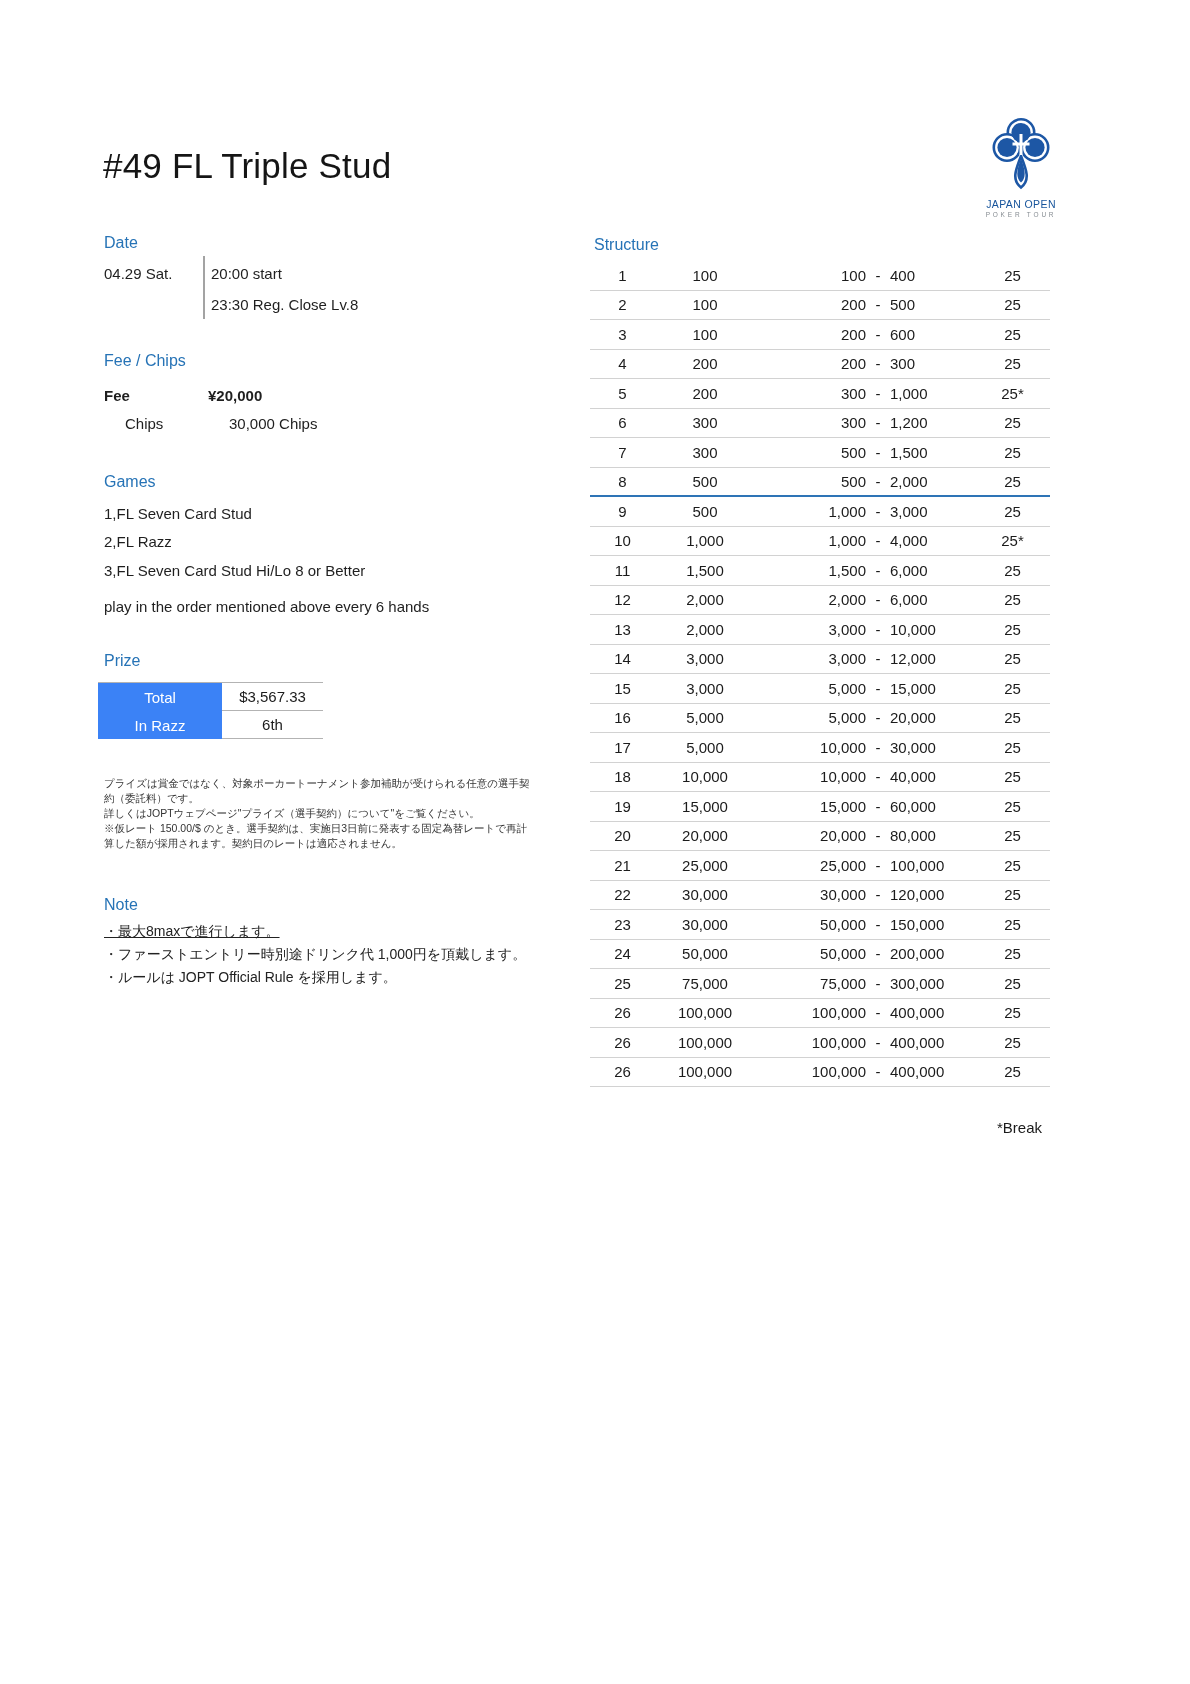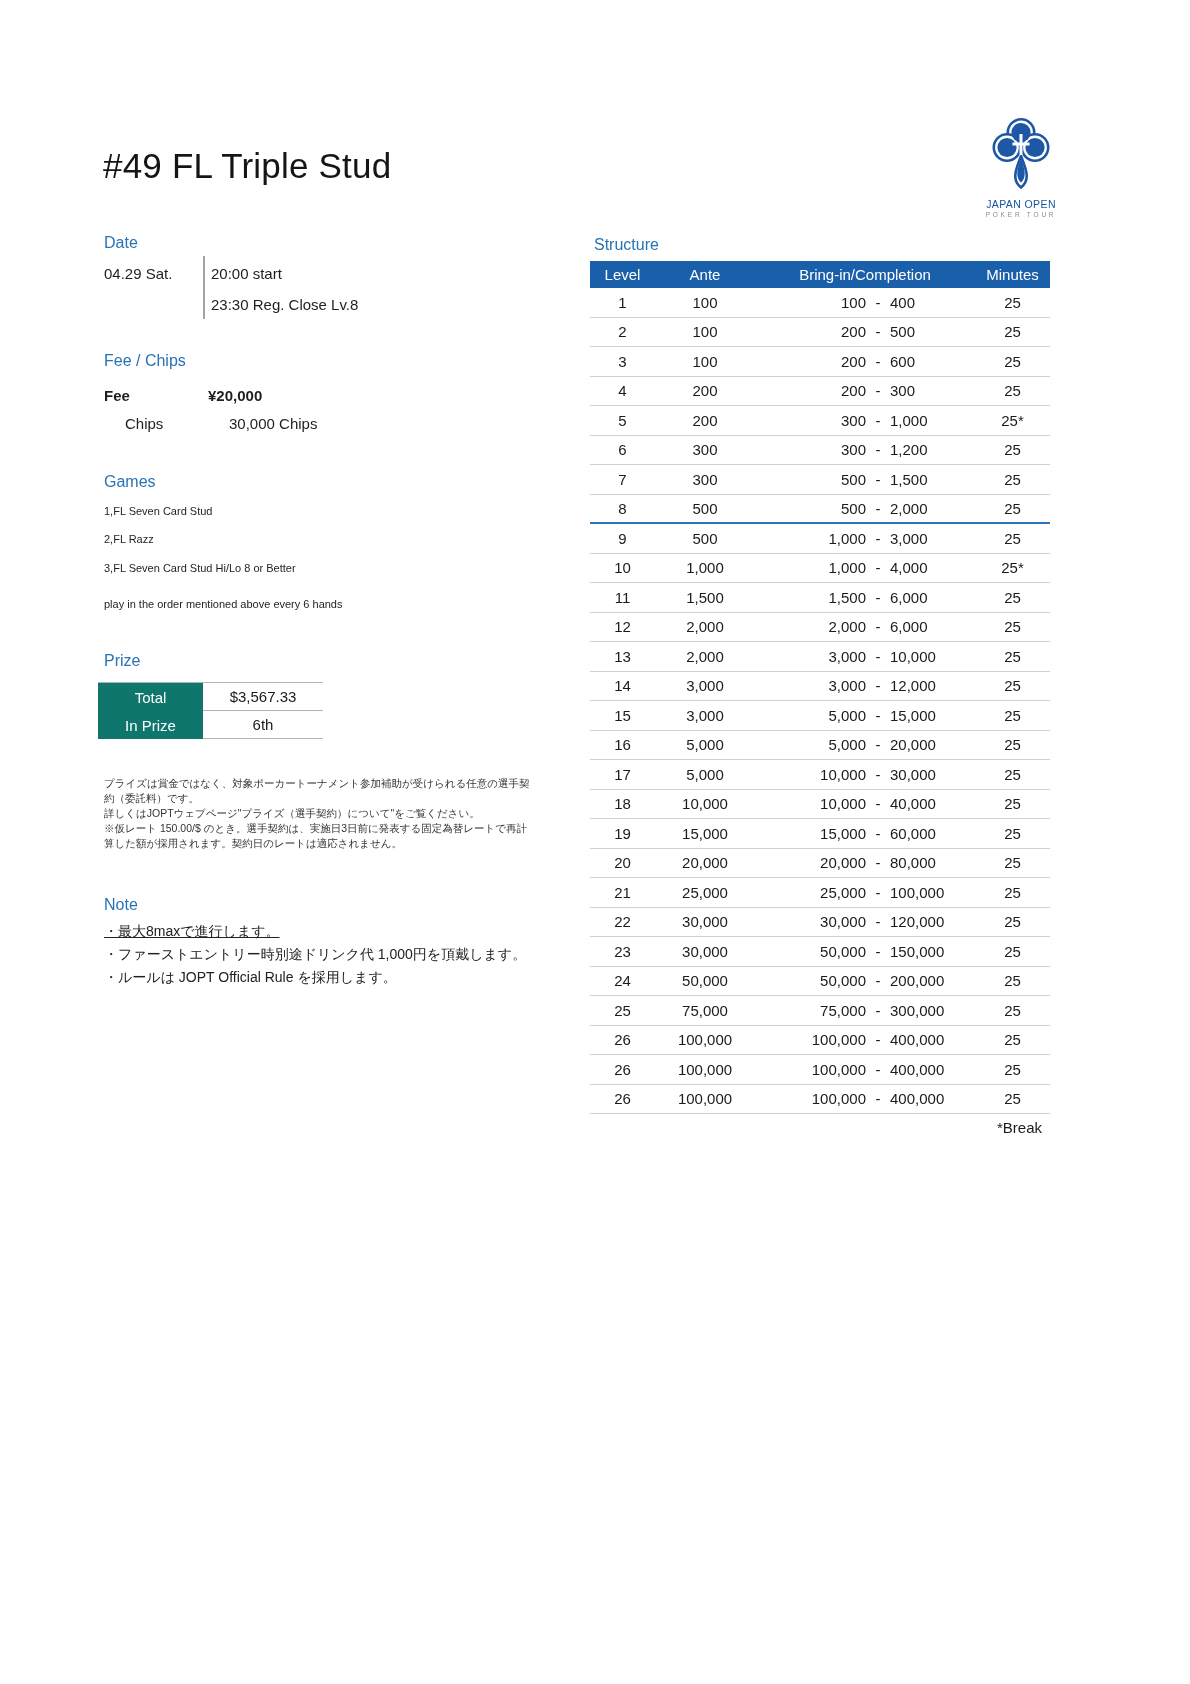--- a/index.html
+++ b/index.html
@@ -32,26 +32,26 @@
   .date-divider { left:203px; top:256px; width:2px; height:63px; background:#a3a3a3; }
   .date-times { left:211px; top:265px; font-size:15px; }
   .date-times .line { line-height:17px; margin-bottom:14px; white-space:nowrap; }
 
   
   .kv-row { left:104px; font-size:15px; width:340px; }
   .kv-row .kv-label { display:inline-block; width:104px; }
   .kv-row .kv-value { display:inline-block; }
 
   
-  .game-item { left:104px; font-size:11px; white-space:nowrap; }
+  .game-item { left:104px; font-size:15px; white-space:nowrap; }
 
   
   .ptable { left:98px; top:682px; width:225px; border-top:1px solid #b3b3b3; }
   .prow   { display:flex; height:28px; }
-  .plabel { width:105px; background:#0f766e; color:#ffffff; font-size:15px;
+  .plabel { width:124px; background:#3b82f6; color:#ffffff; font-size:15px;
             display:flex; align-items:center; justify-content:center; }
   .pvalue { flex:1; font-size:15px; border-bottom:1px solid #b3b3b3;
             display:flex; align-items:center; justify-content:center; color:#1b1b1b; }
 
   .fineprint { left:104px; top:776px; font-size:10.5px; line-height:15px; color:#333333; }
   .fineprint .fp-line { white-space:nowrap; }
 
   
   .note-item { left:104px; font-size:14px; white-space:nowrap; color:#222222; }
 
@@ -132,45 +132,39 @@
     <div class="abs game-item" style="top: 562px;">3,FL Seven Card Stud Hi/Lo 8 or Better</div>
     <div class="abs game-item" style="top: 598px;">play in the order mentioned above every 6 hands</div>
   </div>
 
 <div class="abs ptable" id="prize-table">
     <div class="prow">
     <div class="plabel">Total</div>
     <div class="pvalue">$3,567.33</div>
   </div>
     <div class="prow">
-    <div class="plabel">In Prize</div>
+    <div class="plabel">In Razz</div>
     <div class="pvalue">6th</div>
   </div>
   </div>
 <div class="abs fineprint" id="fineprint">
     <div class="fp-line">プライズは賞金ではなく、対象ポーカートーナメント参加補助が受けられる任意の選手契</div>
     <div class="fp-line">約（委託料）です。</div>
     <div class="fp-line">詳しくはJOPTウェブページ"プライズ（選手契約）について"をご覧ください。</div>
     <div class="fp-line">※仮レート 150.00/$ のとき。選手契約は、実施日3日前に発表する固定為替レートで再計</div>
     <div class="fp-line">算した額が採用されます。契約日のレートは適応されません。</div>
   </div>
 
 <div id="note-list">
     <div class="abs note-item" style="top: 923px; text-decoration: underline;">・最大8maxで進行します。</div>
     <div class="abs note-item" style="top: 946px;">・ファーストエントリー時別途ドリンク代 1,000円を頂戴します。</div>
     <div class="abs note-item" style="top: 969px;">・ルールは JOPT Official Rule を採用します。</div>
   </div>
 
 <div class="abs stable">
-  <div class="shead">
-    <div class="c-level">Level</div>
-    <div class="c-ante">Ante</div>
-    <div class="c-bring">Bring-in/Completion</div>
-    <div class="c-min">Minutes</div>
-  </div>
   <div id="structure-rows">
       <div class="srow">
     <div class="c-level">1</div>
     <div class="c-ante">100</div>
     <div class="bring-wrap">
       <span class="b-lo">100</span>
       <span class="b-dash">-</span>
       <span class="b-hi">400</span>
     </div>
     <div class="c-min">25</div>

